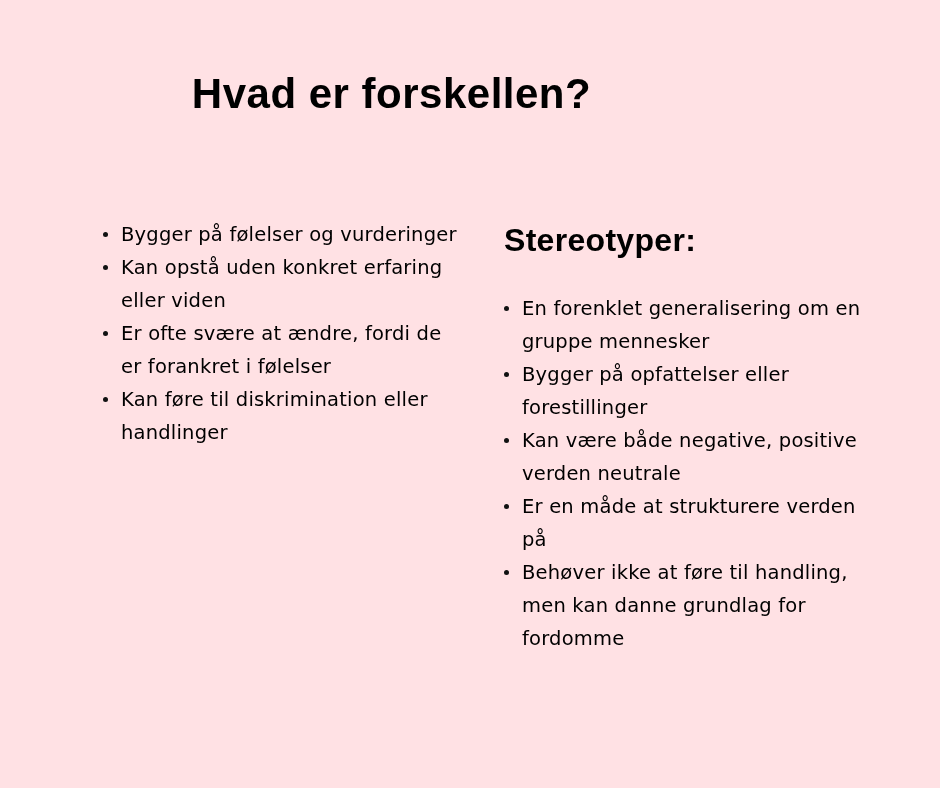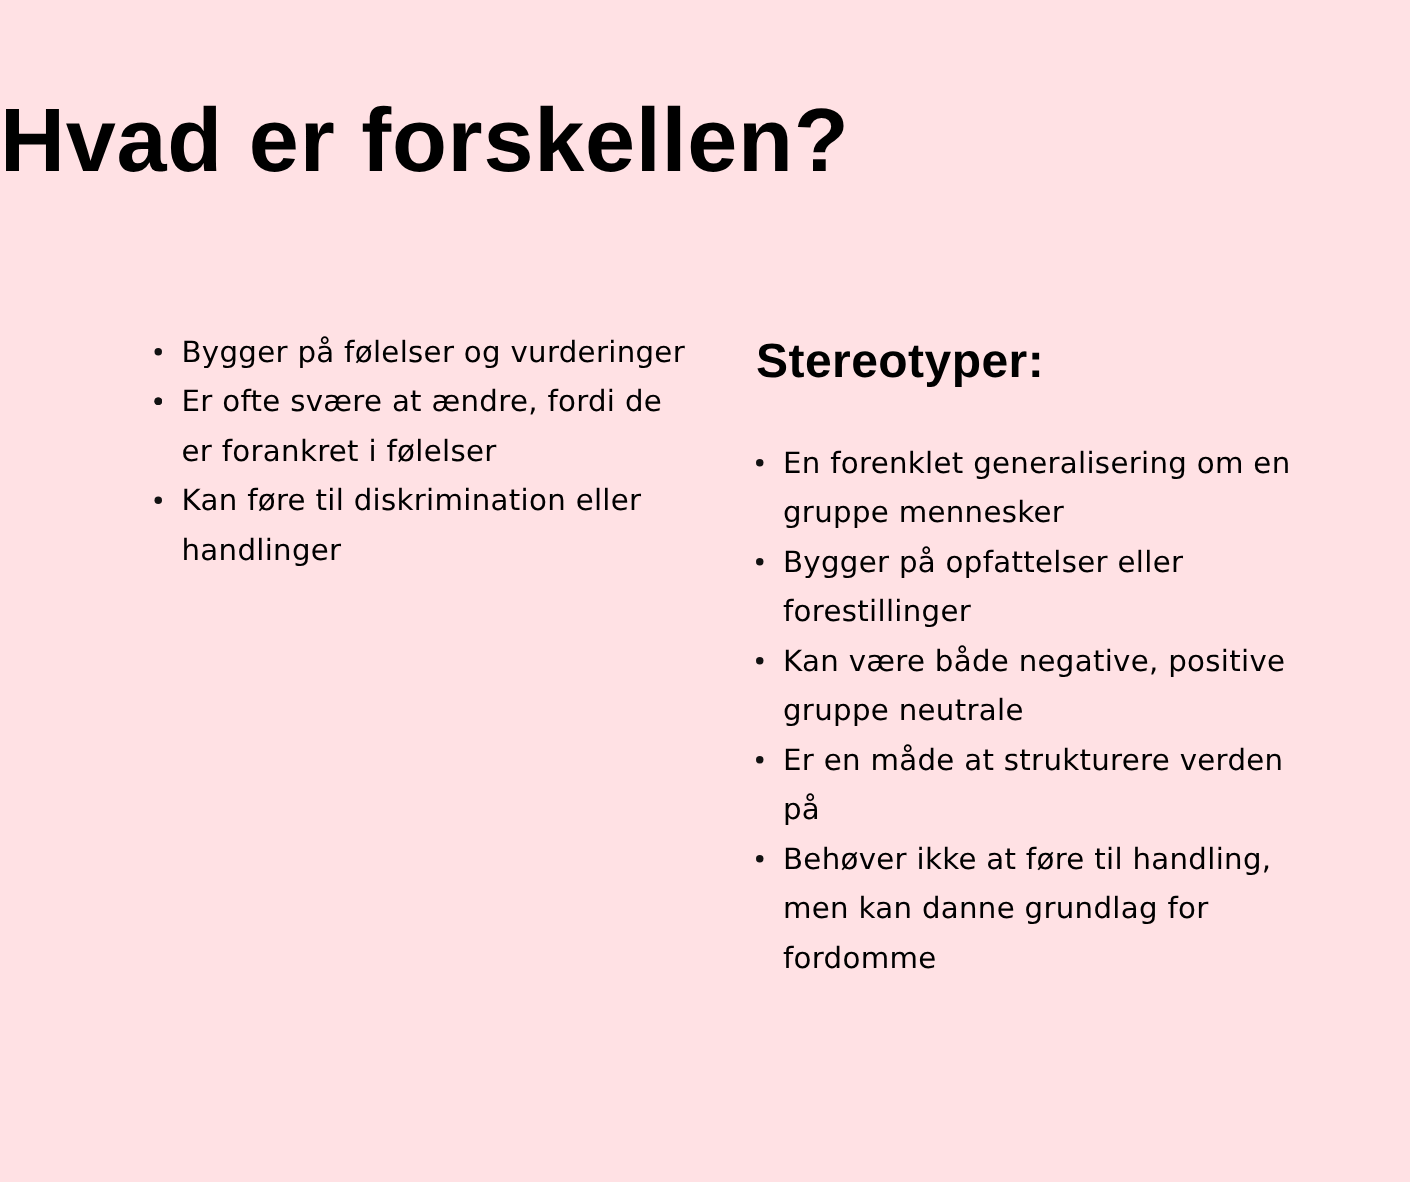--- a/index.html
+++ b/index.html
@@ -13,23 +13,24 @@
       position: relative;
       overflow: hidden;
       font-family: "DejaVu Sans", sans-serif;
       color: #000;
     }
     .title {
       position: absolute;
       left: 0;
       width: 783px;
       top: 56px;
+      text-align: center;
       font-family: "Liberation Sans", sans-serif;
       font-weight: bold;
-      font-size: 60px;
+      font-size: 42px;
       line-height: 76px;
       letter-spacing: 0.5px;
       margin: 0;
     }
     .column {
       position: absolute;
       top: 218px;
     }
     .col-left { left: 103px; width: 360px; }
     .col-right { left: 504px; width: 380px; }
@@ -64,28 +65,28 @@
     }
   </style>
 </head>
 <body>
 
 <h1 class="title">Hvad er forskellen?</h1>
 
 <section class="column col-left">
   <ul class="bullet-list">
     <li class="bullet-item"><span class="bullet-dot"></span><span>Bygger på følelser og vurderinger</span></li>
-    <li class="bullet-item"><span class="bullet-dot"></span></li>
+    <li class="bullet-item"><span class="bullet-dot"></span><span>Kan opstå uden konkret erfaring eller viden</span></li>
     <li class="bullet-item"><span class="bullet-dot"></span><span>Er ofte svære at ændre, fordi de er forankret i følelser</span></li>
     <li class="bullet-item"><span class="bullet-dot"></span><span>Kan føre til diskrimination eller handlinger</span></li>
   </ul>
 </section>
 
 <section class="column col-right">
   <h2 class="col-heading">Stereotyper:</h2>
   <ul class="bullet-list">
     <li class="bullet-item"><span class="bullet-dot"></span><span>En forenklet generalisering om en gruppe mennesker</span></li>
     <li class="bullet-item"><span class="bullet-dot"></span><span>Bygger på opfattelser eller forestillinger</span></li>
-    <li class="bullet-item"><span class="bullet-dot"></span><span>Kan være både negative, positive gruppe neutrale</span></li>
+    <li class="bullet-item"><span class="bullet-dot"></span><span>Kan være både negative, positive verden neutrale</span></li>
     <li class="bullet-item"><span class="bullet-dot"></span><span>Er en måde at strukturere verden på</span></li>
     <li class="bullet-item"><span class="bullet-dot"></span><span>Behøver ikke at føre til handling, men kan danne grundlag for fordomme</span></li>
   </ul>
 </section>
 
 </body></html>

